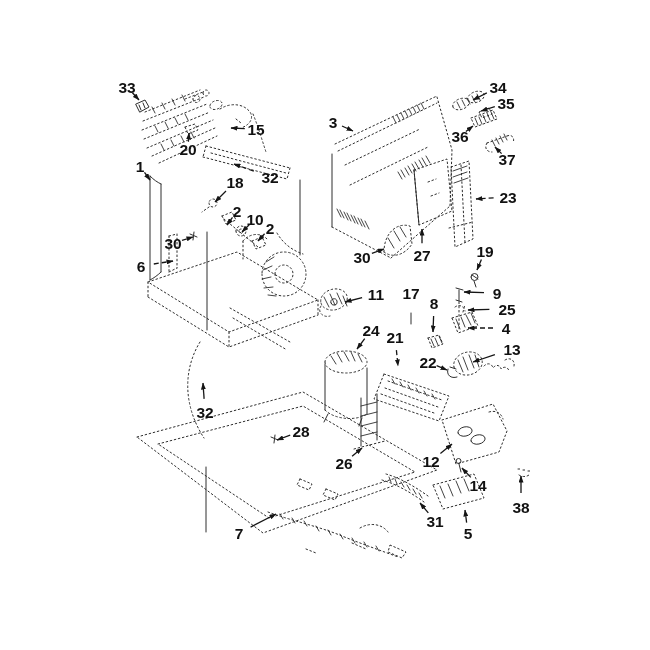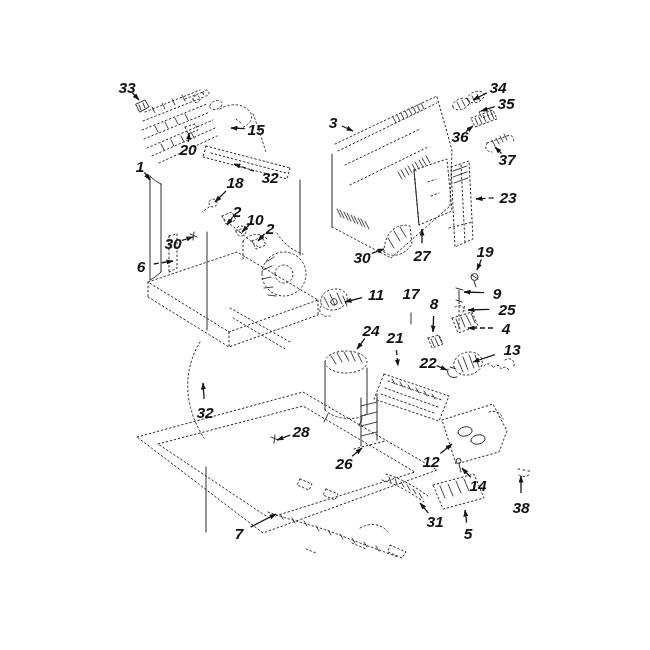--- a/index.html
+++ b/index.html
@@ -1,17 +1,17 @@
 <!DOCTYPE html>
 <html><head>
 <meta charset="utf-8">
 <style>
   html,body{margin:0;padding:0;background:#ffffff;}
   .stage{position:relative;width:568px;height:650px;background:#ffffff;overflow:hidden;
-         font-family:"Liberation Sans",sans-serif;font-style:italic;}
+         font-family:"Liberation Sans",sans-serif;}
   svg{position:absolute;inset:0;}
   .shape{fill:none;stroke:#2e2e2e;stroke-width:1;stroke-linecap:round;stroke-linejoin:round;}
   .dot{stroke-dasharray:1.6 2.6;}
   .thin{stroke-width:0.9;}
   .solid{}
   .leader{stroke:#151515;stroke-width:1.3;fill:none;}
   .leader.dashed{stroke-dasharray:5 3;}
   .callout-text{font-family:"Liberation Sans",sans-serif;font-size:15.5px;font-weight:bold;
                 fill:#111111;text-anchor:middle;}
 </style>

